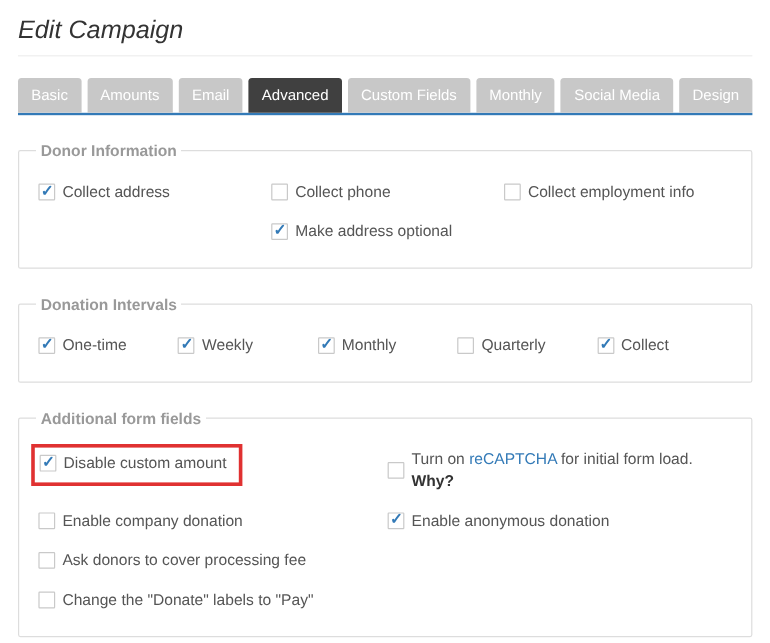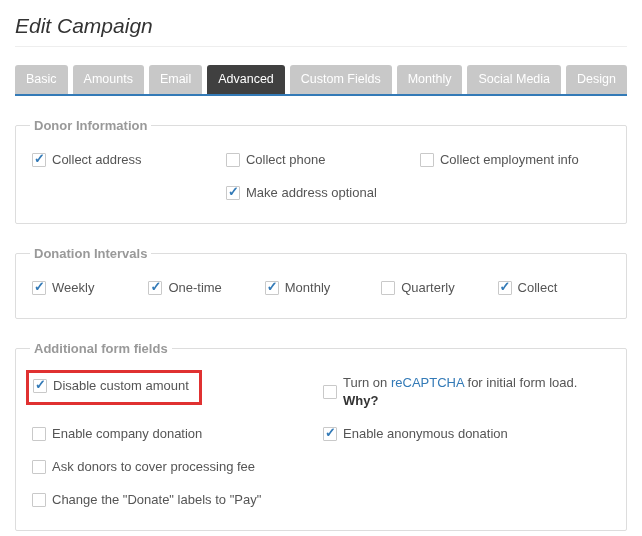--- a/index.html
+++ b/index.html
@@ -147,27 +147,27 @@
     </div>
   </div>
 </fieldset>
 
 <fieldset class="group">
   <legend>Donation Intervals</legend>
   <div class="row">
     <div class="col-5">
       <label class="chk checked">
         <span class="box"></span>
+        <span>One-time</span>
+      </label>
+    </div>
+    <div class="col-5">
+      <label class="chk checked">
+        <span class="box"></span>
         <span>Weekly</span>
-      </label>
-    </div>
-    <div class="col-5">
-      <label class="chk checked">
-        <span class="box"></span>
-        <span>One-time</span>
       </label>
     </div>
     <div class="col-5">
       <label class="chk checked">
         <span class="box"></span>
         <span>Monthly</span>
       </label>
     </div>
     <div class="col-5">
       <label class="chk">

